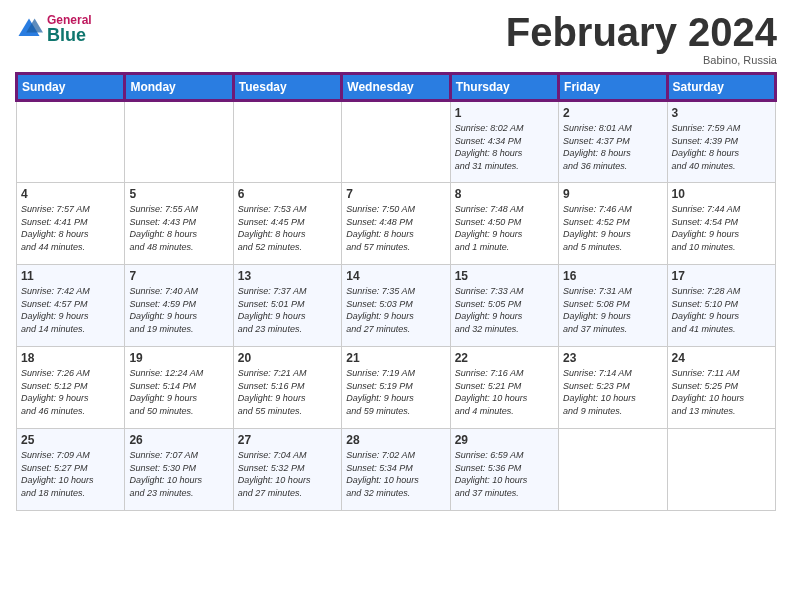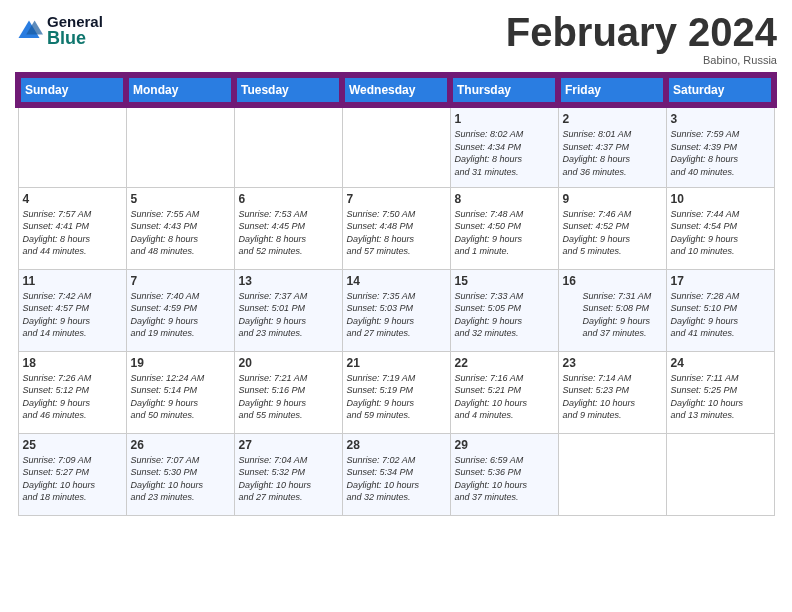--- a/index.html
+++ b/index.html
@@ -24,23 +24,23 @@
       display: flex;
       align-items: center;
       margin-top: 4px;
     }
     .logo-text {
       display: flex;
       flex-direction: column;
       line-height: 1;
     }
     .logo-general {
-      font-size: 15px;
-      font-weight: bold;
-      color: #0f172a;
+      font-size: 12px;
+      font-weight: bold;
+      color: #be185d;
     }
     .logo-blue {
       font-size: 18px;
       font-weight: bold;
       color: #0f766e;
     }
     .logo-icon {
       width: 28px;
       height: 28px;
       margin-right: 4px;
@@ -63,21 +63,21 @@
       border-collapse: collapse;
       table-layout: fixed;
     }
     thead th {
       background-color: #2a7de1;
       color: #fff;
       font-size: 12px;
       font-weight: bold;
       padding: 5px 4px;
       text-align: left;
-      border: 6px solid #701a75;
+      border: 3px solid #701a75;
     }
     tbody tr {
       vertical-align: top;
     }
     tbody td {
       border: 1px solid #ccc;
       padding: 4px 4px;
       font-size: 9.5px;
       color: #333;
       height: 82px;
@@ -245,21 +245,21 @@
           </td>
           <td>
             <span class="day-number">15</span>
             <div class="day-info" style="white-space: pre-line;">Sunrise: 7:33 AM
 Sunset: 5:05 PM
 Daylight: 9 hours
 and 32 minutes.</div>
           </td>
           <td>
             <span class="day-number">16</span>
-            <div class="day-info" style="white-space: pre-line; margin-left: 20px;">Sunrise: 7:31 AM
+            <div class="day-info" style="white-space: pre-line;">Sunrise: 7:31 AM
 Sunset: 5:08 PM
 Daylight: 9 hours
 and 37 minutes.</div>
           </td>
           <td>
             <span class="day-number">17</span>
             <div class="day-info" style="white-space: pre-line;">Sunrise: 7:28 AM
 Sunset: 5:10 PM
 Daylight: 9 hours
 and 41 minutes.</div>

